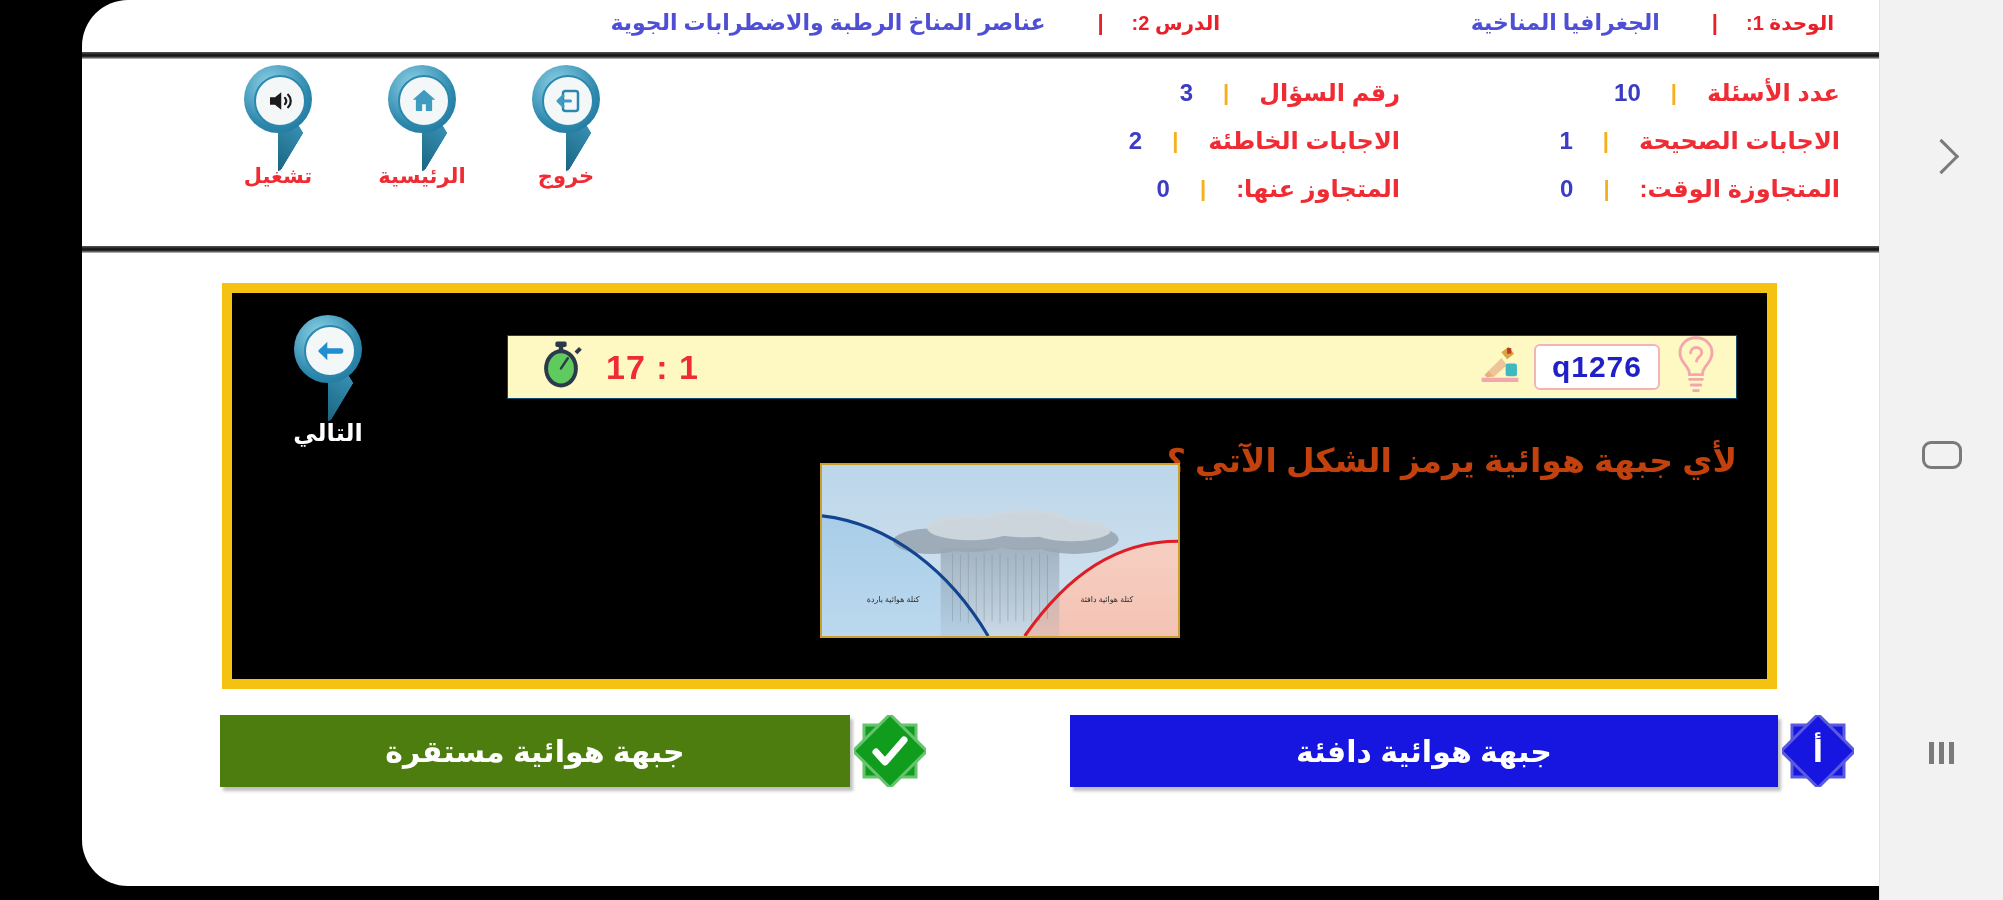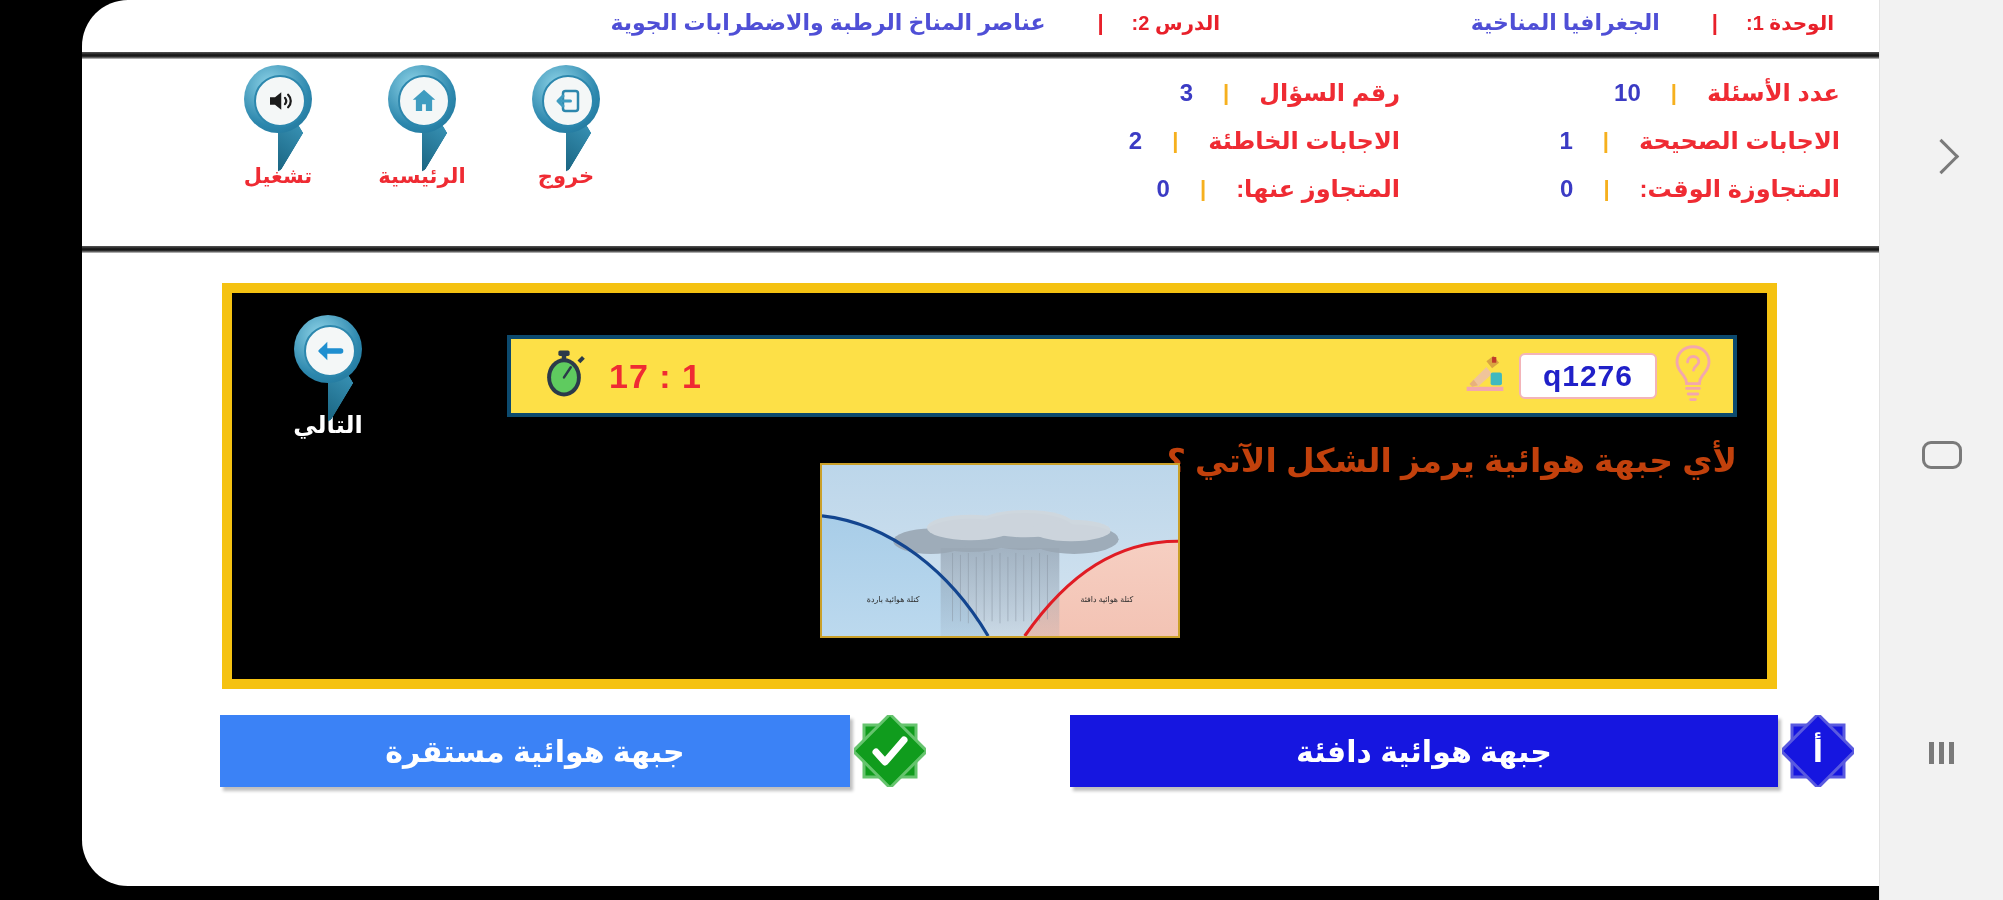--- a/index.html
+++ b/index.html
@@ -107,32 +107,32 @@
 
   
   .qpanel{
     position:absolute;left:140px;top:283px;width:1555px;height:406px;
     background:#000;border:10px solid #f5c211;box-sizing:border-box;
   }
   .nextbtn{
     position:absolute;left:28px;top:22px;width:136px;
     display:flex;flex-direction:column;align-items:center;
   }
-  .next-lbl{color:#ffffff;font-weight:bold;font-size:24px;margin-top:0;}
+  .next-lbl{color:#ffffff;font-weight:bold;font-size:24px;margin-top:8px;}
 
   .timerbar{
-    position:absolute;left:calc(100% - 1260px);top:42px;width:1230px;height:82px;
-    background:#fde047;border:4px solid #0c4a6e;
+    position:absolute;left:calc(100% - 1260px);top:42px;width:1230px;height:64px;
+    background:#fef9c3;border:1px solid #0c4a6e;
     display:flex;align-items:center;box-sizing:border-box;
   }
   .timer-wrap{position:absolute;left:26px;display:flex;align-items:center;gap:18px;}
   .timer-txt{color:#ef2b33;font-weight:bold;font-size:34px;letter-spacing:1px;}
   .qid-wrap{position:absolute;right:14px;display:flex;align-items:center;gap:10px;}
   .qid-box{
-    border:2px solid #f3b4b9;border-radius:6px;padding:4px 22px;background:#fff;
+    border:2px solid #f3b4b9;border-radius:6px;padding:4px 16px;background:#fff;
   }
   .qid-txt{color:#2020c8;font-weight:bold;font-size:30px;letter-spacing:1px;}
 
   .qtext{
     position:absolute;right:30px;top:148px;
     color:#c2410c;font-weight:bold;font-size:33px;
   }
 
   .figure{
     position:absolute;left:50%;transform:translateX(-50%);
@@ -147,21 +147,21 @@
     position:absolute;top:0;height:72px;display:flex;align-items:center;
   }
   .ans-btn{
     height:72px;display:flex;align-items:center;justify-content:center;
     color:#ffffff;font-weight:bold;font-size:30px;
     box-shadow:3px 4px 3px rgba(0,0,0,.25);
   }
   .ans-a{right:22px;}
   .ans-a .ans-btn{width:708px;background:#1616e0;}
   .ans-b{right:950px;}
-  .ans-b .ans-btn{width:630px;background:#3b82f6;}
+  .ans-b .ans-btn{width:630px;background:#4d7c0f;}
 
   .badge{
     width:72px;height:72px;position:relative;margin-right:4px;margin-left:4px;
     display:flex;align-items:center;justify-content:center;
   }
   .badge .star{
     position:absolute;inset:0;
   }
   .badge-txt{position:relative;font-weight:bold;font-size:30px;}
 </style>

